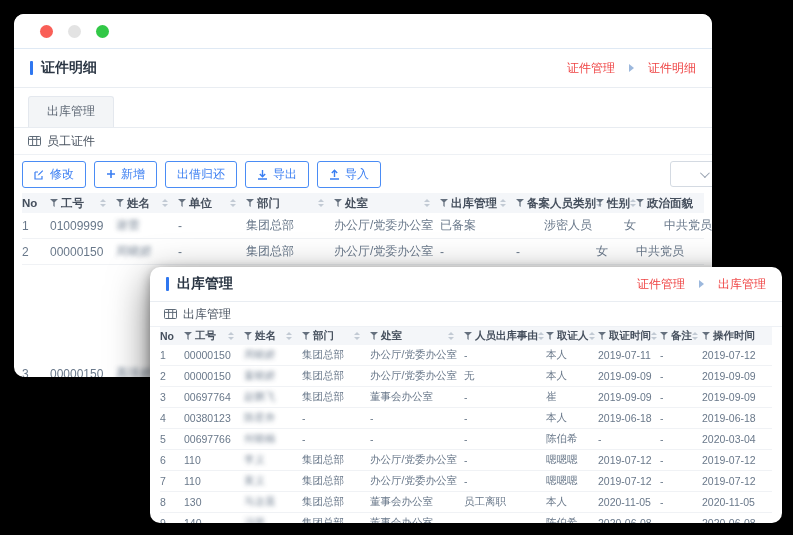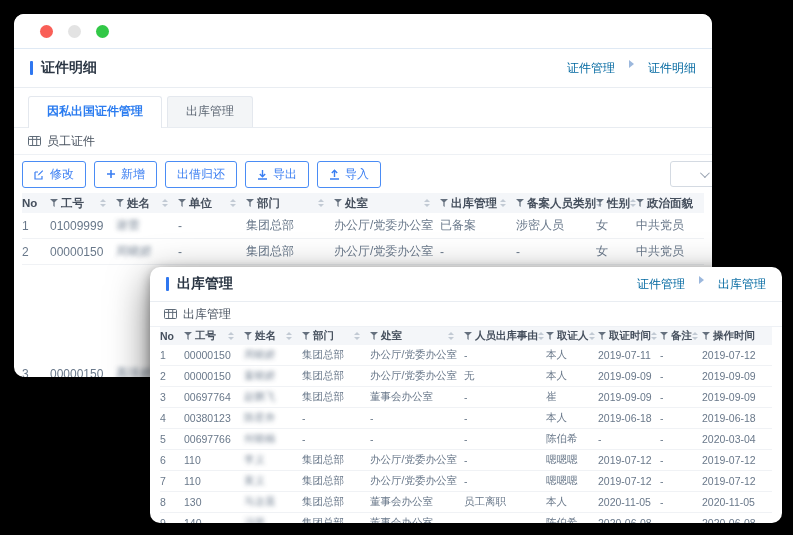--- a/index.html
+++ b/index.html
@@ -17,21 +17,21 @@
   .dot.red{background:#f95f57;}
   .dot.gray{background:#e3e3e3;}
   .dot.green{background:#32c847;}
 
   
   .pagehead{height:38px;display:flex;align-items:center;justify-content:space-between;
             padding:0 16px;border-bottom:1px solid #e9edf2;}
   .win-front .pagehead{height:34px;}
   .ptitle{display:flex;align-items:center;font-size:14px;font-weight:700;color:#2b3644;}
   .pbar{width:3px;height:14px;background:#2f77f0;margin-right:8px;border-radius:1px;}
-  .crumbs{display:flex;align-items:flex-start;gap:14px;font-size:12px;color:#0369a1;}
+  .crumbs{display:flex;align-items:center;gap:14px;font-size:12px;color:#ef4444;}
   .crumb-arrow{width:0;height:0;border-top:4px solid transparent;border-bottom:4px solid transparent;
                border-left:5px solid #9cb8dd;}
 
   
   .tabs{display:flex;gap:5px;padding:8px 14px 0;border-bottom:1px solid #e8ecf1;background:#fff;}
   .tab{padding:6px 18px 7px;font-size:12px;color:#5c6673;background:#f3f5f7;
        border:1px solid #e4e8ee;border-bottom:none;border-radius:3px 3px 0 0;cursor:pointer;
        margin-bottom:0;}
   .tab.active{background:#fff;color:#2b7cf0;font-weight:700;margin-bottom:-1px;padding-bottom:8px;}
 
@@ -92,21 +92,20 @@
         <span>证件明细</span>
       </div>
       <div class="crumbs">
         <span>证件管理</span>
         <i class="crumb-arrow"></i>
         <span>证件明细</span>
       </div>
     </div>
 
     <div class="tabs">
-      <div class="tab active">因私出国证件管理</div>
       <div class="tab">出库管理</div>
     </div>
 
     <div class="section">
       <svg class="grid-ic" width="13" height="10" viewBox="0 0 13 10">
         <rect x="0.5" y="0.5" width="12" height="9" rx="1" fill="none" stroke="#5f6b78"></rect>
         <path d="M0.5 3.4h12M4.6 0.5v9M8.7 0.5v9" stroke="#5f6b78" fill="none"></path>
       </svg>
       <span>员工证件</span>
     </div>
@@ -222,21 +221,21 @@
           </div>
         </div>
         <div class="trow">
           <div class="cell" style="width: 28px;">1</div>
           <div class="cell" style="width: 66px;">01009999</div>
           <div class="cell redacted" style="width: 62px;">谢蕾</div>
           <div class="cell" style="width: 68px;">-</div>
           <div class="cell" style="width: 88px;">集团总部</div>
           <div class="cell" style="width: 106px;">办公厅/党委办公室</div>
           <div class="cell" style="width: 76px;">已备案</div>
-          <div class="cell" style="width: 80px;">涉密人员</div>
+          <div class="cell" style="width: 80px; margin-left: 28px;">涉密人员</div>
           <div class="cell" style="width: 40px;">女</div>
           <div class="cell" style="width: 56px;">中共党员</div>
         </div>
         <div class="trow">
           <div class="cell" style="width: 28px;">2</div>
           <div class="cell" style="width: 66px;">00000150</div>
           <div class="cell redacted" style="width: 62px;">周晓娇</div>
           <div class="cell" style="width: 68px;">-</div>
           <div class="cell" style="width: 88px;">集团总部</div>
           <div class="cell" style="width: 106px;">办公厅/党委办公室</div>

